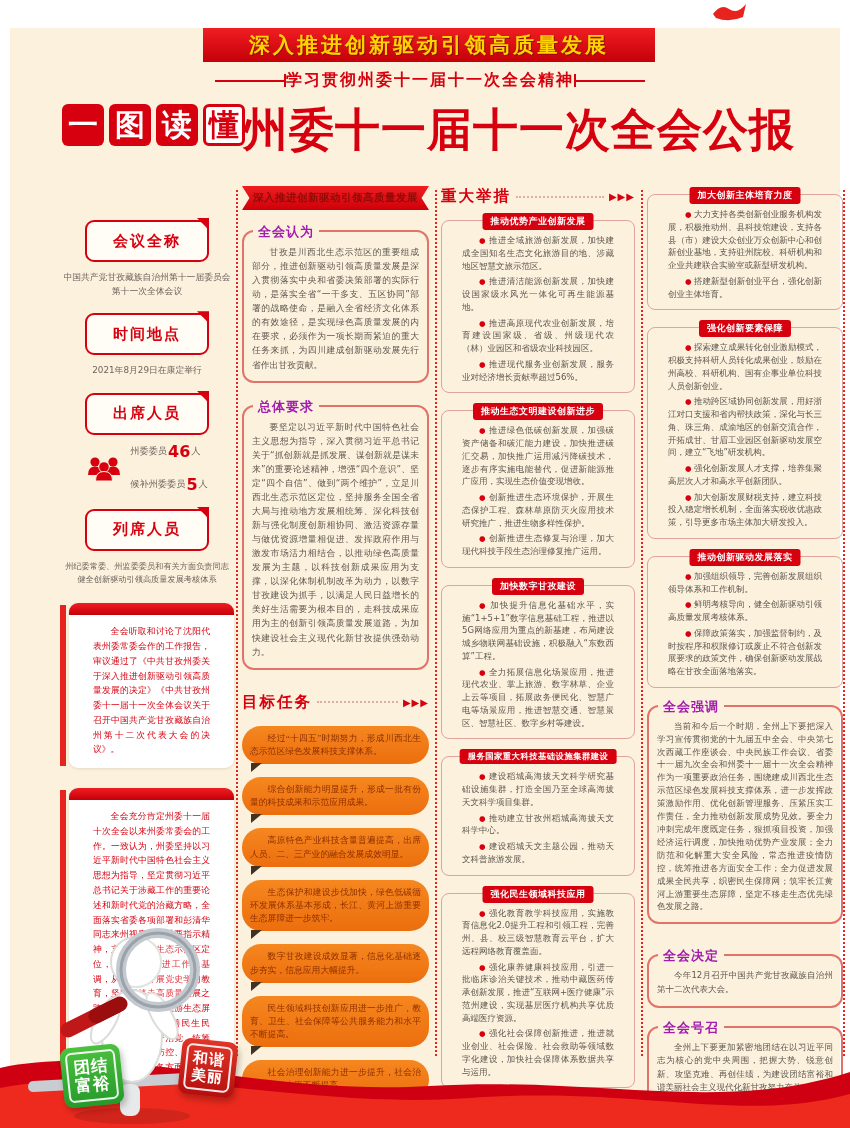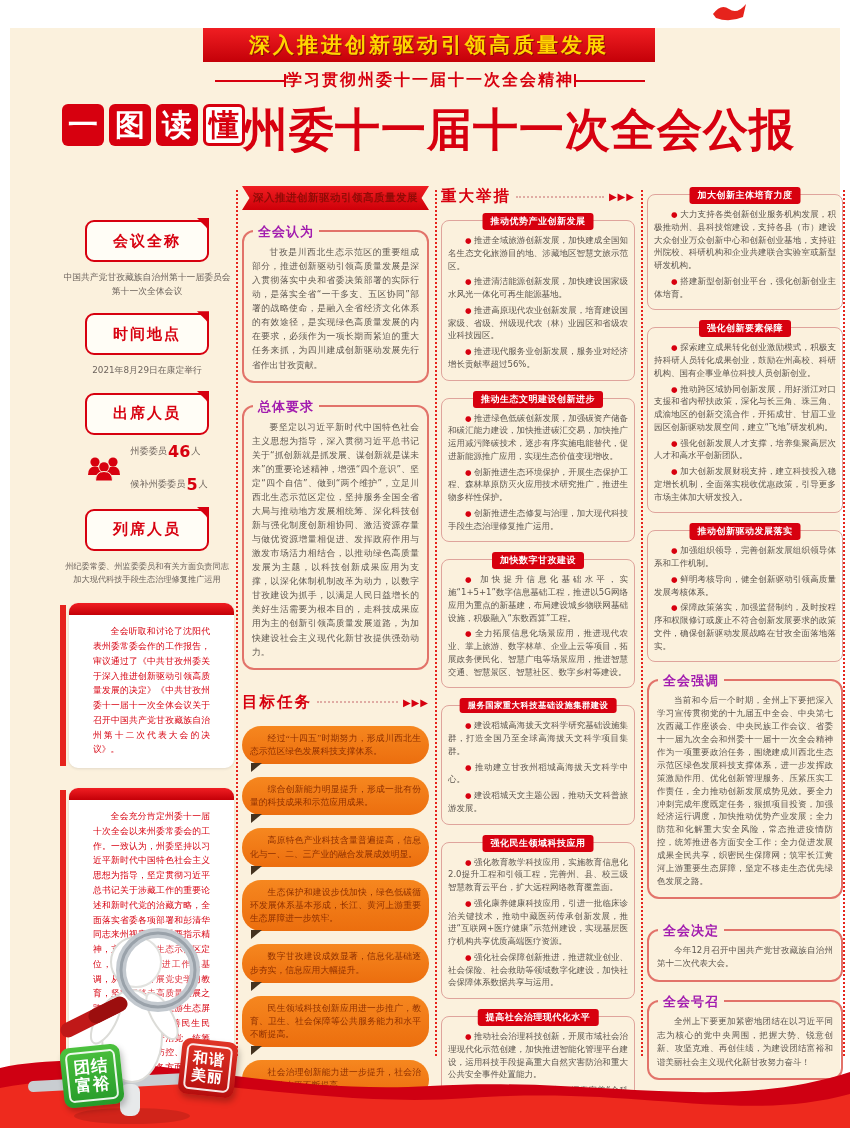--- a/index.html
+++ b/index.html
@@ -66,21 +66,21 @@
   .sec-title{color:#d7000f;font-weight:bold;font-size:15.5px;letter-spacing:2px;white-space:nowrap;}
   .dotline{flex:1;border-top:2px dotted #e0aca4;}
   .arrows{color:#d7000f;font-size:10px;letter-spacing:1px;}
 
   .goals{display:flex;flex-direction:column;gap:13px;}
   .goal{background:linear-gradient(#f6871f,#ec6e0e);border-radius:19px;padding:6px 8px;position:relative;
     color:#8d2f00;font-size:8.8px;line-height:1.5;text-align:justify;text-indent:2em;font-family:Liberation Serif, serif;}
   .goal::after{content:"";position:absolute;left:9px;bottom:-8px;width:0;height:0;
     border-top:9px solid #43321f;border-right:11px solid transparent;}
 
-  .grp{border:1.5px solid #dfa49c;border-radius:8px;padding:13px 6px 6px;position:relative;margin:0 0 17px;}
+  .grp{border:1.5px solid #dfa49c;border-radius:8px;padding:13px 20px 6px;position:relative;margin:0 0 17px;}
   .grp-pill{position:absolute;top:-8px;left:50%;transform:translateX(-50%);background:#d7000f;color:#fff;
     font-size:9px;font-weight:bold;padding:2px 8px;border-radius:3px;white-space:nowrap;letter-spacing:0.5px;}
   .blt{color:#5d564f;font-size:8.5px;line-height:1.5;text-align:justify;text-indent:2em;margin:0 0 3px;}
   .blt::before{content:"● ";color:#d7000f;font-size:7.5px;}
 
   
   .bottom-ribbon{position:absolute;left:0;bottom:0;width:850px;height:90px;z-index:2;}
   .mascot{position:absolute;left:20px;top:928px;width:220px;height:200px;z-index:3;}
   .cube{position:absolute;border-radius:9px;display:flex;align-items:center;justify-content:center;
     text-align:center;font-weight:bold;color:#fff;box-shadow:2px 4px 6px rgba(0,0,0,.25);}
@@ -150,21 +150,21 @@
         <span>候补州委委员</span>
         <b>5</b>
         <span>人</span>
       </div>
     </div>
   </div>
 
   <div class="pill-label">列席人员</div>
   <p class="meta" style="font-size:8.2px;margin-bottom:18px;">
     <span>州纪委常委、州监委委员和有关方面负责同志</span><br>
-    <span>加大现代科技手段生态治理修复推广运用</span>
+    <span>健全创新驱动引领高质量发展考核体系</span>
   </p>
 
   <div class="lbox">
     <div class="lbox-bar"></div>
     <div class="lbox-body">全会听取和讨论了沈阳代表州委常委会作的工作报告，审议通过了《中共甘孜州委关于深入推进创新驱动引领高质量发展的决定》《中共甘孜州委十一届十一次全体会议关于召开中国共产党甘孜藏族自治州第十二次代表大会的决议》。</div>
   </div>
   <div class="lbox">
     <div class="lbox-bar"></div>
     <div class="lbox-body">全会充分肯定州委十一届十次全会以来州委常委会的工作。一致认为，州委坚持以习近平新时代中国特色社会主义思想为指导，坚定贯彻习近平总书记关于涉藏工作的重要论述和新时代党的治藏方略，全面落实省委各项部署和彭清华同志来州视察调研重要指示精神，立足川西北生态示范区定位，坚持稳中求进工作总基调，从严从实开展党史学习教育，坚定不移走高质量发展之路，筑牢长江黄河上游生态屏障，持续保障和改善民生民计，全面推进从严治党，统筹推进常态化疫情防控、经济发展和社会稳定，各方面工作持续向前推进。</div>
   </div>
@@ -186,21 +186,21 @@
   </div>
 
   <div class="sec-head">
     <span class="sec-title">目标任务</span>
     <span class="dotline"></span>
     <span class="arrows">▶▶▶</span>
   </div>
   <div class="goals">
     <div class="goal">经过“十四五”时期努力，形成川西北生态示范区绿色发展科技支撑体系。</div>
     <div class="goal">综合创新能力明显提升，形成一批有份量的科技成果和示范应用成果。</div>
-    <div class="goal">高原特色产业科技含量普遍提高，信息化与一、二、三产业的融合发展成效明显。</div>
+    <div class="goal">高原特色产业科技含量普遍提高，出席人员、二、三产业的融合发展成效明显。</div>
     <div class="goal">生态保护和建设步伐加快，绿色低碳循环发展体系基本形成，长江、黄河上游重要生态屏障进一步筑牢。</div>
     <div class="goal">数字甘孜建设成效显著，信息化基础逐步夯实，信息应用大幅提升。</div>
     <div class="goal">民生领域科技创新应用进一步推广，教育、卫生、社会保障等公共服务能力和水平不断提高。</div>
     <div class="goal">社会治理创新能力进一步提升，社会治理现代化水平不断提高。</div>
     <div class="goal">创新主体发展壮大，创新创业能力大幅提升，创新环境明显优化，创新要素保障有力。</div>
   </div>
 </div>
 
 <div class="col3">
   <div class="sec-head">

